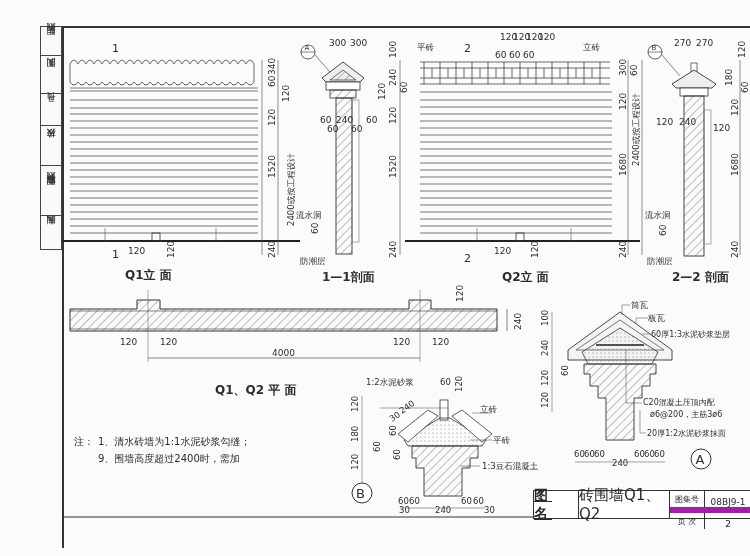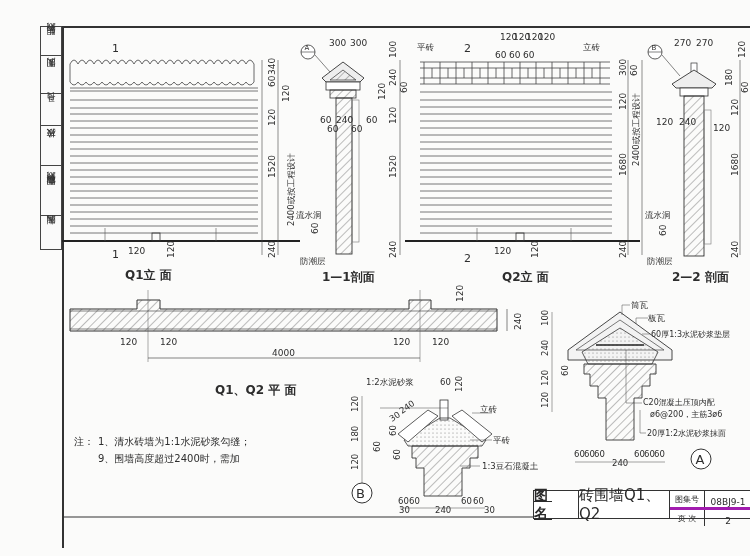--- a/index.html
+++ b/index.html
@@ -8,21 +8,21 @@
   .frame{position:absolute;left:62px;top:26px;width:700px;height:520px;border-top:2px solid #333;border-left:2px solid #333;}
   svg{position:absolute;left:0;top:0;}
   .t{font-family:"DejaVu Sans",sans-serif;fill:#2d2d2d;}
   .sidebar{position:absolute;left:40px;top:26px;width:20px;height:222px;border:1px solid #444;background:#fafafa;}
   .sb-cell{position:absolute;left:0;width:20px;border-bottom:1px solid #444;display:flex;align-items:center;justify-content:center;}
   .sb-cell span{writing-mode:vertical-rl;transform:rotate(180deg);font-size:9px;line-height:10px;color:#333;white-space:nowrap;}
   .title-block{position:absolute;left:533px;top:490px;width:217px;height:27px;border:1.5px solid #333;background:#fff;display:flex;}
   .tb-name-label{width:44px;border-right:1px solid #333;display:flex;align-items:center;justify-content:center;font-size:14px;font-weight:bold;letter-spacing:4px;text-decoration:underline;}
   .tb-name{width:90px;border-right:1px solid #333;display:flex;align-items:center;justify-content:center;font-size:15px;}
   .tb-right{flex:1;display:flex;flex-direction:column;}
-  .tb-row{flex:1;display:flex;border-bottom:3px solid #a21caf;}
+  .tb-row{flex:1;display:flex;border-bottom:6px solid #a21caf;}
   .tb-row:last-child{border-bottom:none;}
   .tb-k{width:34px;border-right:1px solid #333;font-size:8px;display:flex;align-items:center;justify-content:center;}
   .tb-v{flex:1;font-size:9px;display:flex;align-items:center;justify-content:center;margin-top:6px;}
   .notes{position:absolute;left:74px;top:433px;font-size:10px;line-height:17px;color:#2d2d2d;}
   .notes .row{display:flex;}
   .notes .lbl{width:24px;}
 </style>
 </head>
 <body>
 

